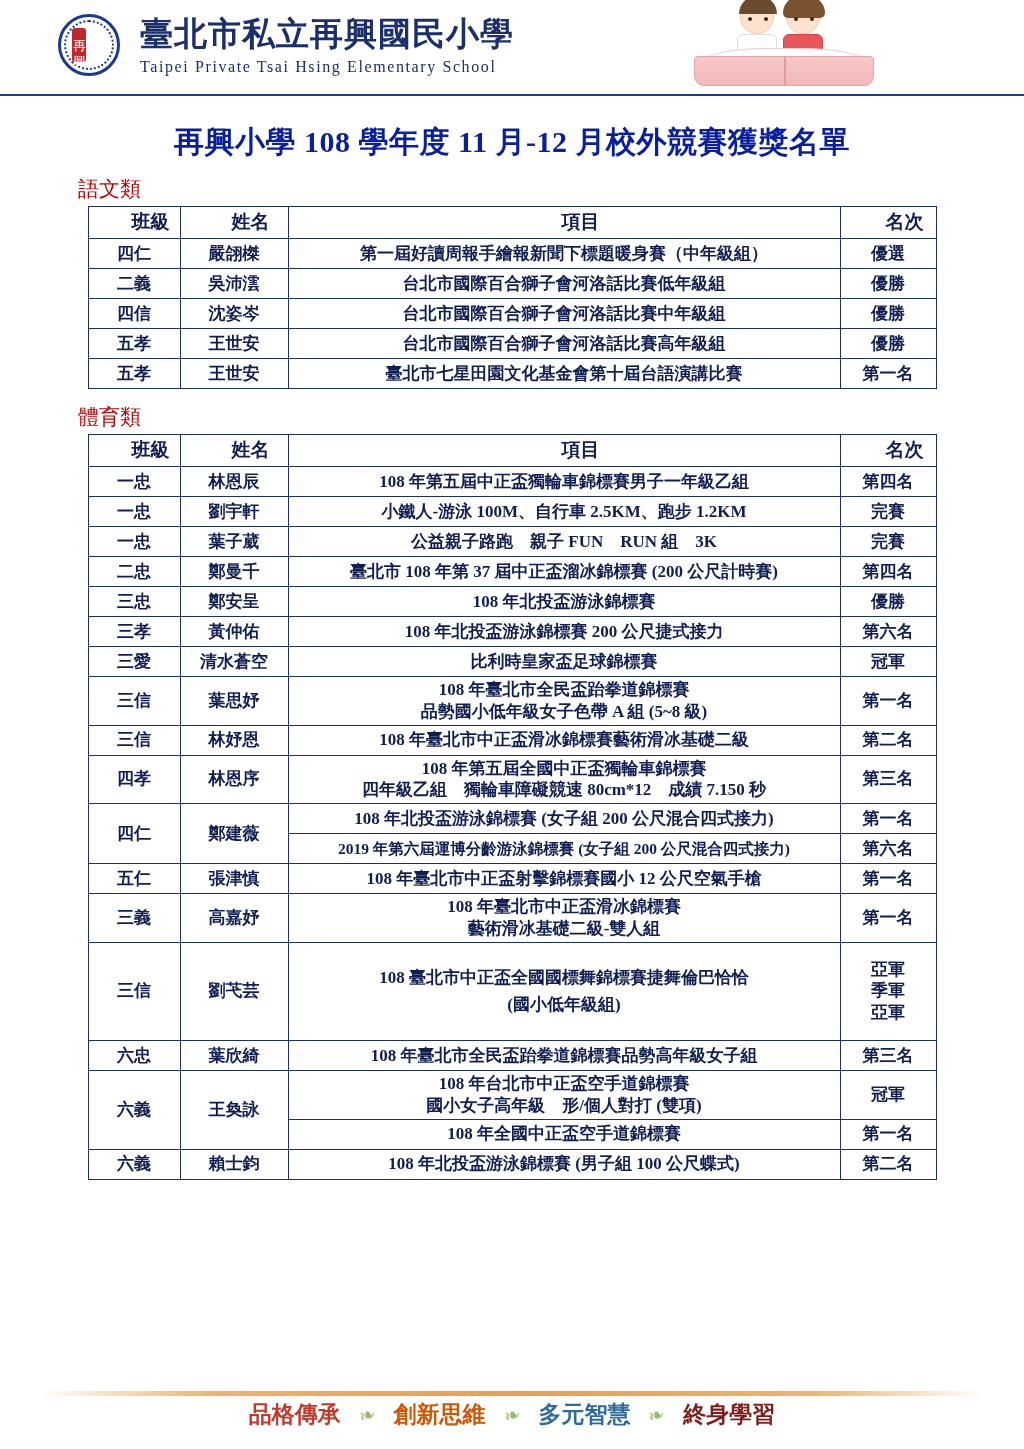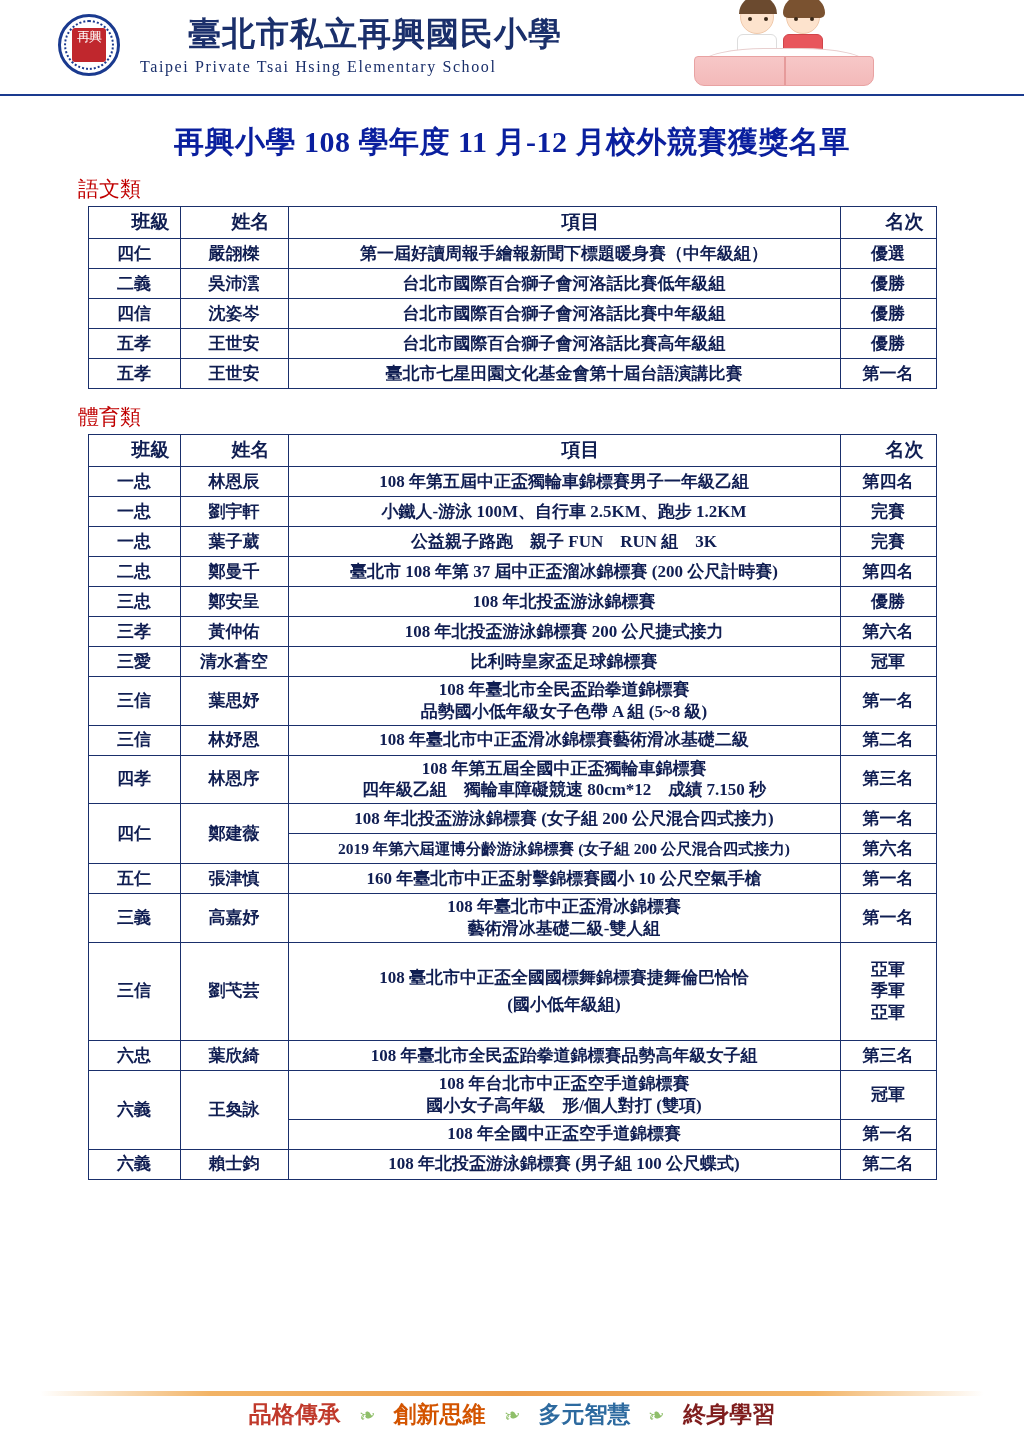--- a/index.html
+++ b/index.html
@@ -34,43 +34,42 @@
   }
   .logo-gear {
     position: absolute; left: 3px; top: 3px;
     width: 50px; height: 50px;
     border-radius: 50%;
     border: 2px dotted #1a3a8f;
   }
   .logo-inner {
     position: absolute;
     left: 11px; top: 11px;
-    width: 34px; height: 34px;
+    width: 14px; height: 34px;
     background: #c0272d;
     border-radius: 3px;
     color: #fff;
     font-size: 13px;
     line-height: 16px;
     text-align: center;
-    padding-top: 1px;
+    padding-top: 10px;
     font-family: "Liberation Serif", serif;
     letter-spacing: -1px;
   }
   .school-names {
     position: absolute;
     left: 140px; top: 14px;
   }
   .school-cn {
     font-size: 33px;
     font-weight: bold;
     color: #1a2f6b;
     letter-spacing: 1px;
     line-height: 40px;
     font-family: "Liberation Serif", "DejaVu Serif", serif;
-    margin-left: 48px;
   }
   .school-en {
     font-size: 16px;
     color: #1a2f6b;
     letter-spacing: 1.6px;
     margin-top: 4px;
     font-family: "Liberation Serif", serif;
   }
   
   .mascots {
@@ -420,21 +419,21 @@
       <td>第一名</td>
     </tr>
     <tr>
       <td class="item" style="font-size:15.5px;">2019 年第六屆運博分齡游泳錦標賽 (女子組 200 公尺混合四式接力)</td>
       <td>第六名</td>
     </tr>
 
     <tr>
       <td>五仁</td>
       <td>張津慎</td>
-      <td class="item">160 年臺北市中正盃射擊錦標賽國小 10 公尺空氣手槍</td>
+      <td class="item">108 年臺北市中正盃射擊錦標賽國小 12 公尺空氣手槍</td>
       <td>第一名</td>
     </tr>
 
     <tr>
       <td>三義</td>
       <td>高嘉妤</td>
       <td class="item multi">
         <div>108 年臺北市中正盃滑冰錦標賽</div>
         <div>藝術滑冰基礎二級-雙人組</div>
       </td>

